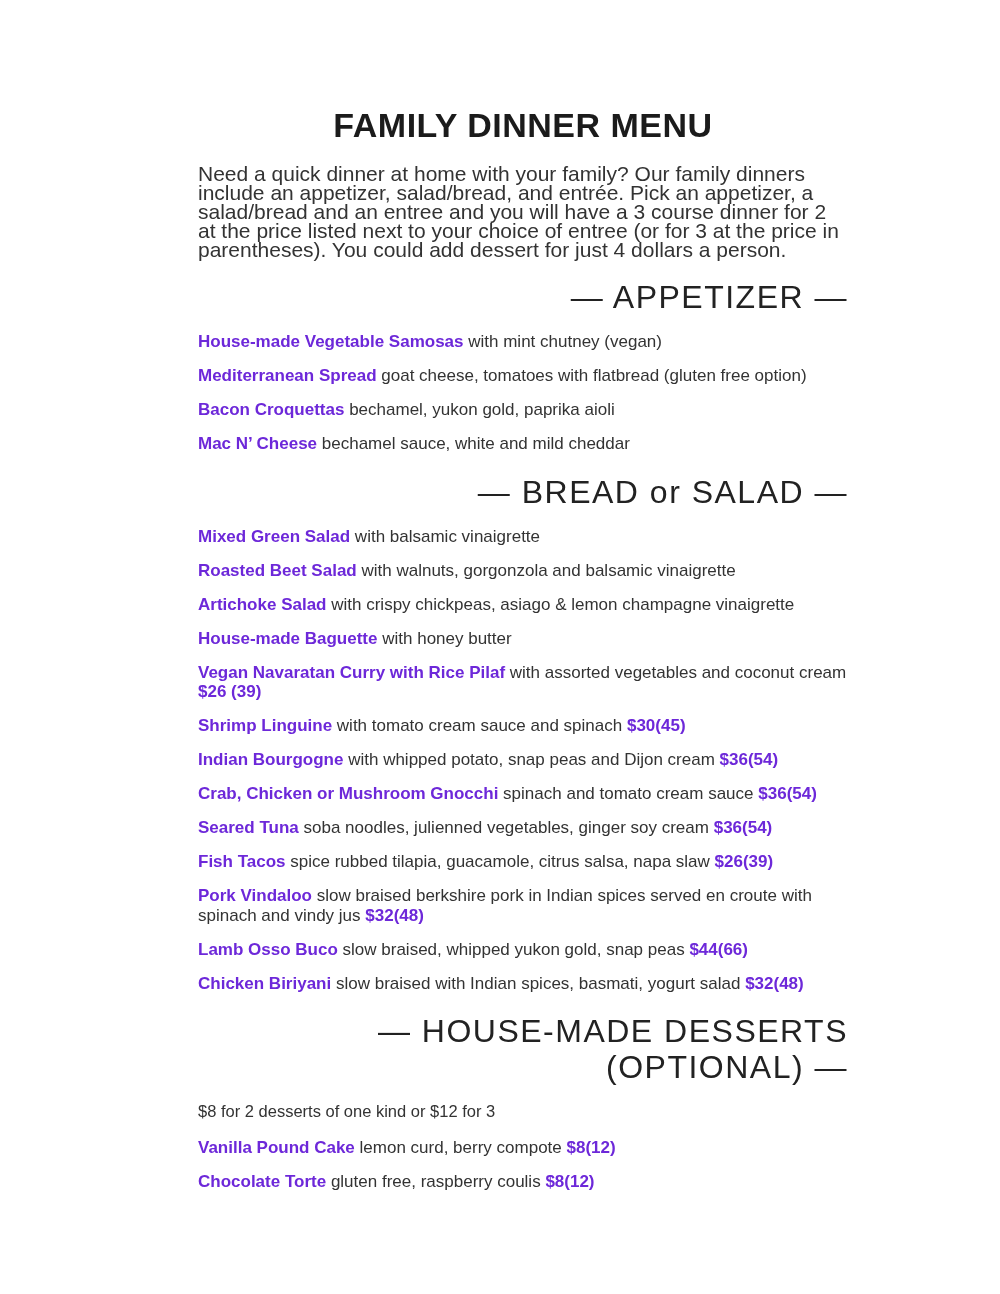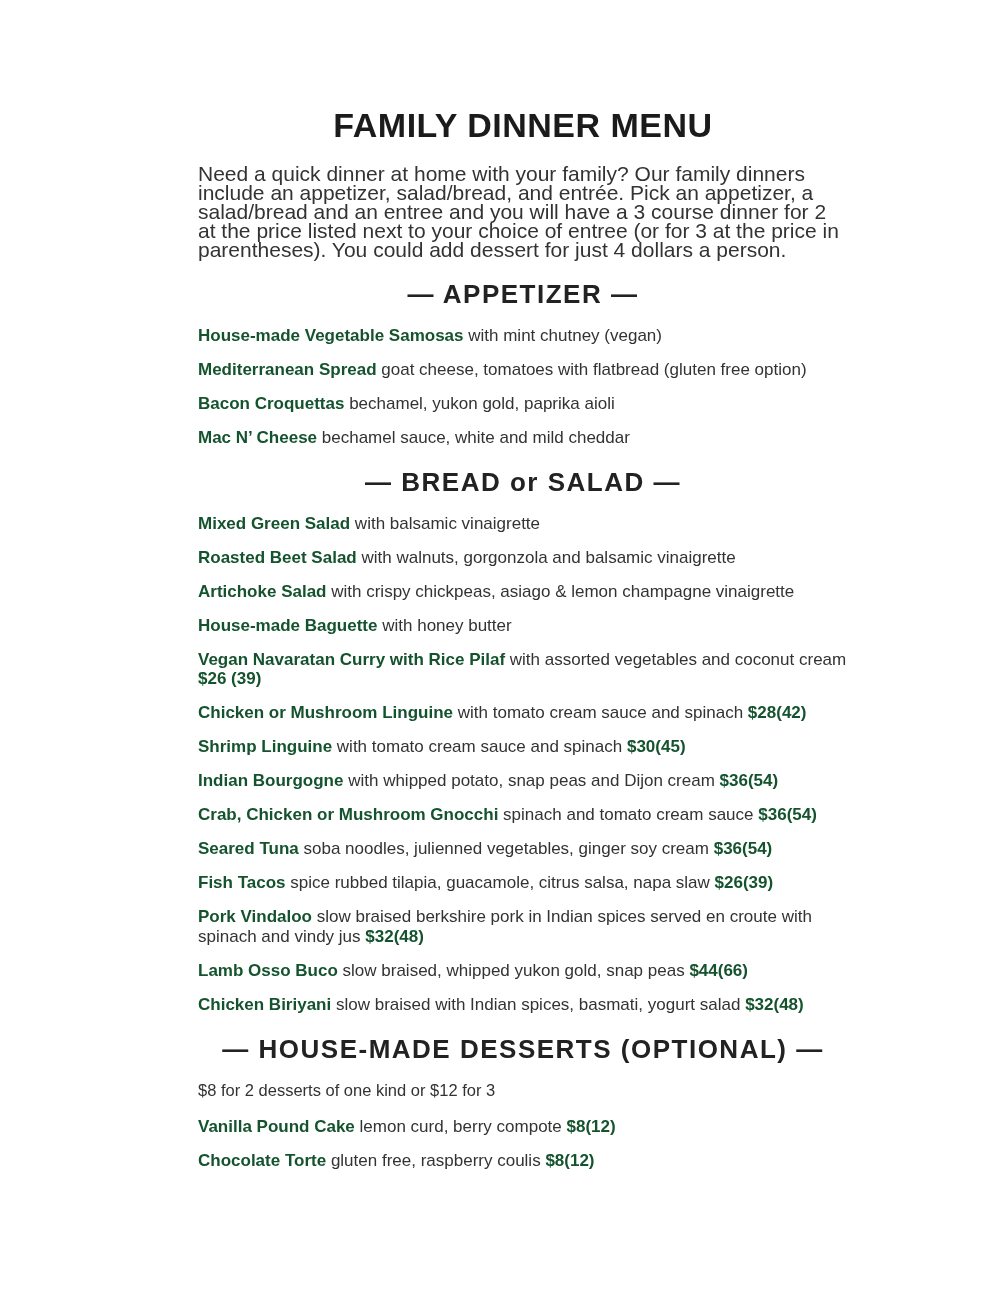--- a/index.html
+++ b/index.html
@@ -28,37 +28,37 @@
     color: #1b1b1b;
   }
   .intro {
     margin: 0;
     font-size: 21px;
     line-height: 19px;
     color: #333333;
   }
   .section-heading {
     margin: 21px 0 17px 0;
-    text-align: center;
-    font-size: 26px;
+    text-align: right;
+    font-size: 32px;
     line-height: 1.1;
-    font-weight: bold;
+    font-weight: normal;
     letter-spacing: 1.5px;
     color: #222222;
   }
   .item {
     margin: 0 0 14.5px 0;
     font-size: 17px;
     line-height: 19.5px;
     color: #333333;
   }
   .item .item-name,
   .item .item-price {
     font-weight: bold;
-    color: #14532d;
+    color: #6d28d9;
     margin-top: 24px;
   }
   .section-note {
     margin: 0 0 17px 0;
     text-align: left;
     font-size: 16.5px;
     line-height: 19px;
     color: #333333;
   }
 </style>
@@ -114,25 +114,20 @@
   </div>
 
   <div>
 
     <p class="item">
       <span class="item-name">Vegan Navaratan Curry with Rice Pilaf</span>
       <span class="item-desc">with assorted vegetables and coconut cream</span>
       <span class="item-price">$26 (39)</span>
     </p>
     <p class="item">
-      <span class="item-name">Chicken or Mushroom Linguine</span>
-      <span class="item-desc">with tomato cream sauce and spinach</span>
-      <span class="item-price">$28(42)</span>
-    </p>
-    <p class="item">
       <span class="item-name">Shrimp Linguine</span>
       <span class="item-desc">with tomato cream sauce and spinach</span>
       <span class="item-price">$30(45)</span>
     </p>
     <p class="item">
       <span class="item-name">Indian Bourgogne</span>
       <span class="item-desc">with whipped potato, snap peas and Dijon cream</span>
       <span class="item-price">$36(54)</span>
     </p>
     <p class="item">

